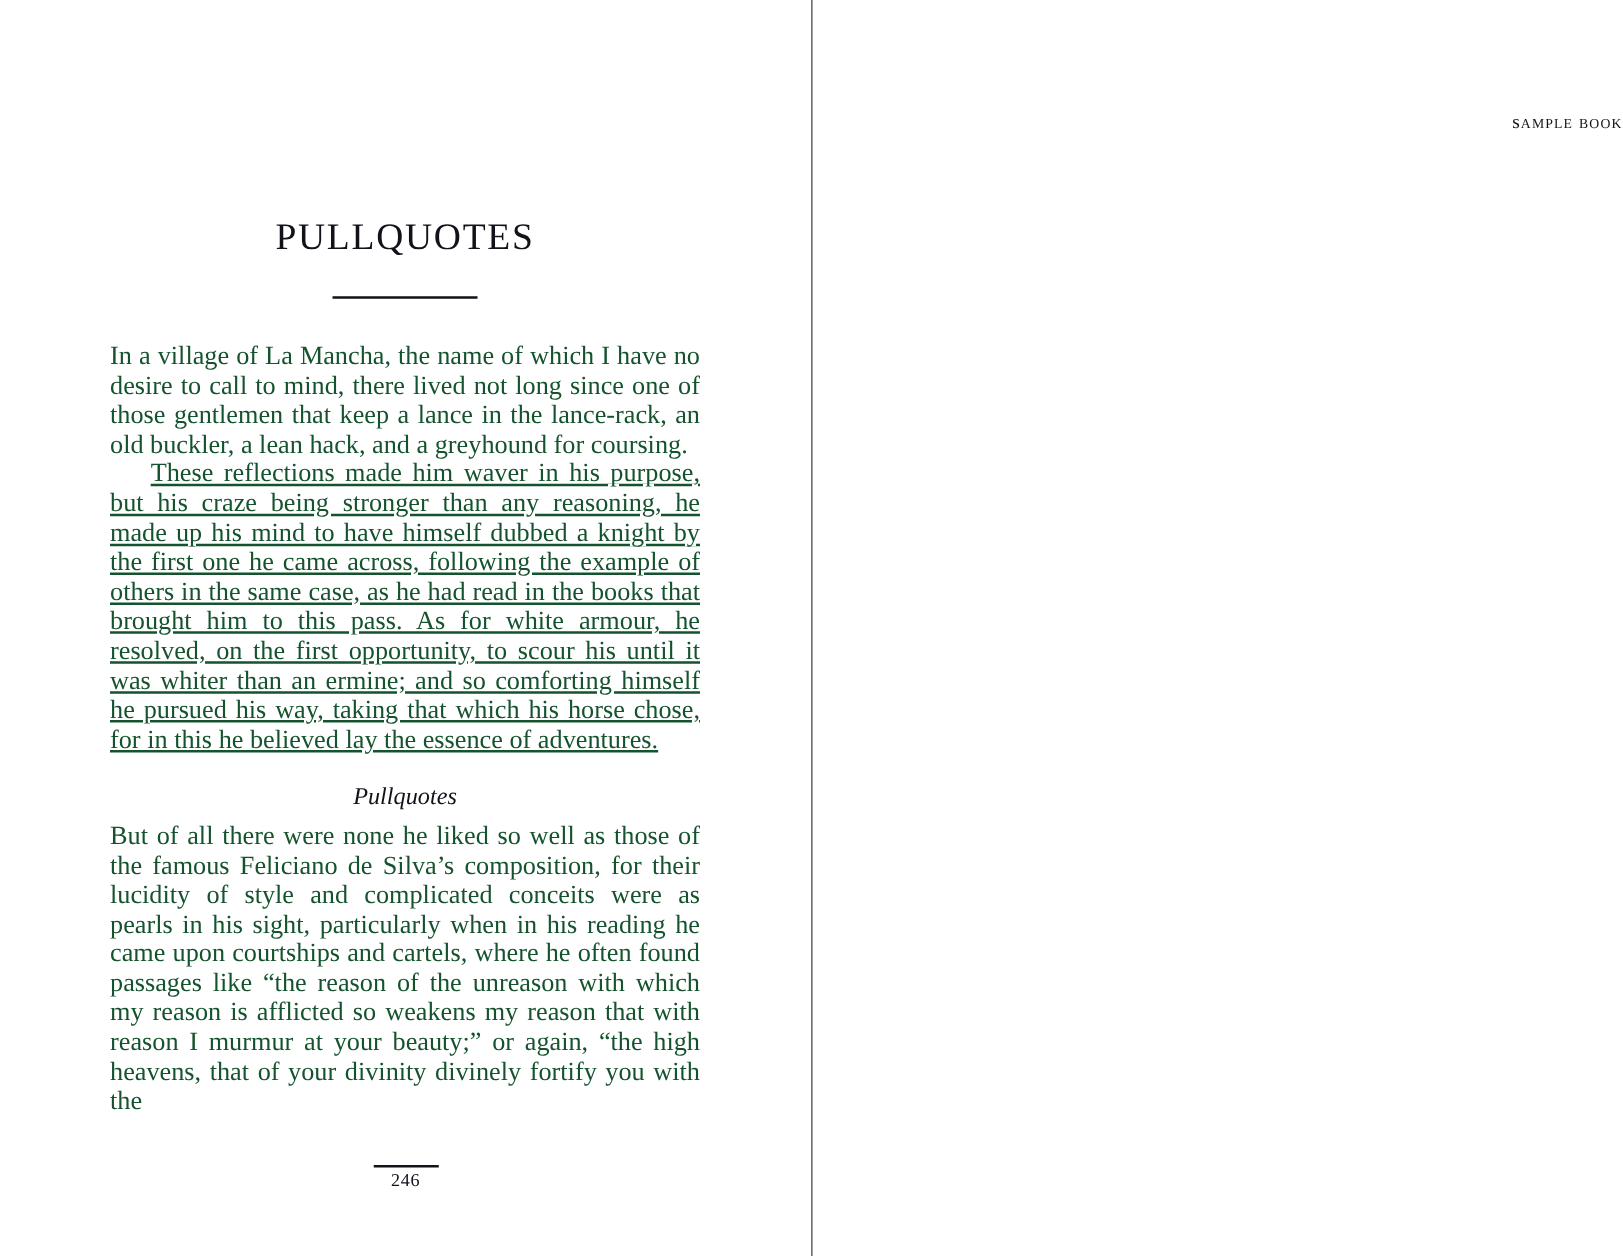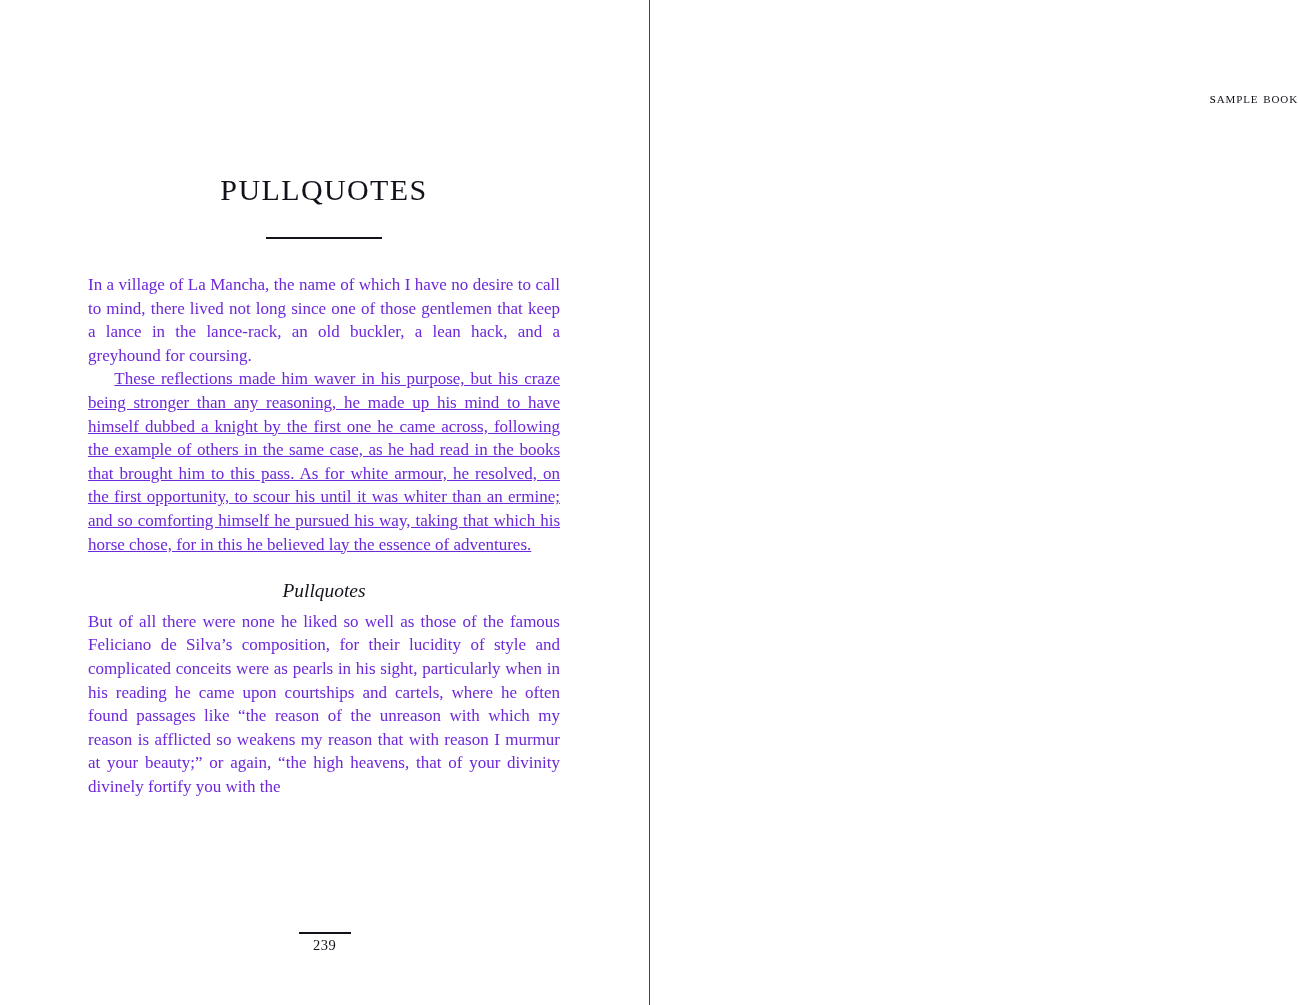--- a/index.html
+++ b/index.html
@@ -74,26 +74,26 @@
   }
   .title-rule {
     width: 116px;
     height: 2px;
     background: #12121a;
     margin: 31px auto 0 auto;
   }
 
   
   .body-text {
-    font-size: 17px;
+    font-size: 21px;
     line-height: 23.6px;
     text-align: justify;
     text-justify: inter-word;
     hyphens: manual;
-    color: #6d28d9;
+    color: #14532d;
   }
   .body-text p {
     margin: 0;
   }
   .body-text p.indent {
     text-indent: 1.55em;
     text-decoration: underline;
   }
   .first-para { margin-top: 0; }
 
@@ -148,21 +148,21 @@
       <h2 class="section-subhead">Pullquotes</h2>
 
       <div class="body-text">
         <p>But of all there were none he liked so well as those of the famous Feliciano de Silva’s composition, for their lucidity of style and complicated conceits were as pearls in his sight, particularly when in his reading he came upon courtships and cartels, where he often found passages like “the reason of the unreason with which my reason is afflicted so weakens my reason that with reason I murmur at your beauty;” or again, “the high heavens, that of your divinity divinely fortify you with the</p>
       </div>
 
     </div>
 
     <div class="folio">
       <div class="folio-rule"></div>
-      <div class="folio-number">239</div>
+      <div class="folio-number">246</div>
     </div>
 
   </div>
 
   <div class="page page-right">
 
     <div class="running-head">Sample Book</div>
 
 
   </div>

